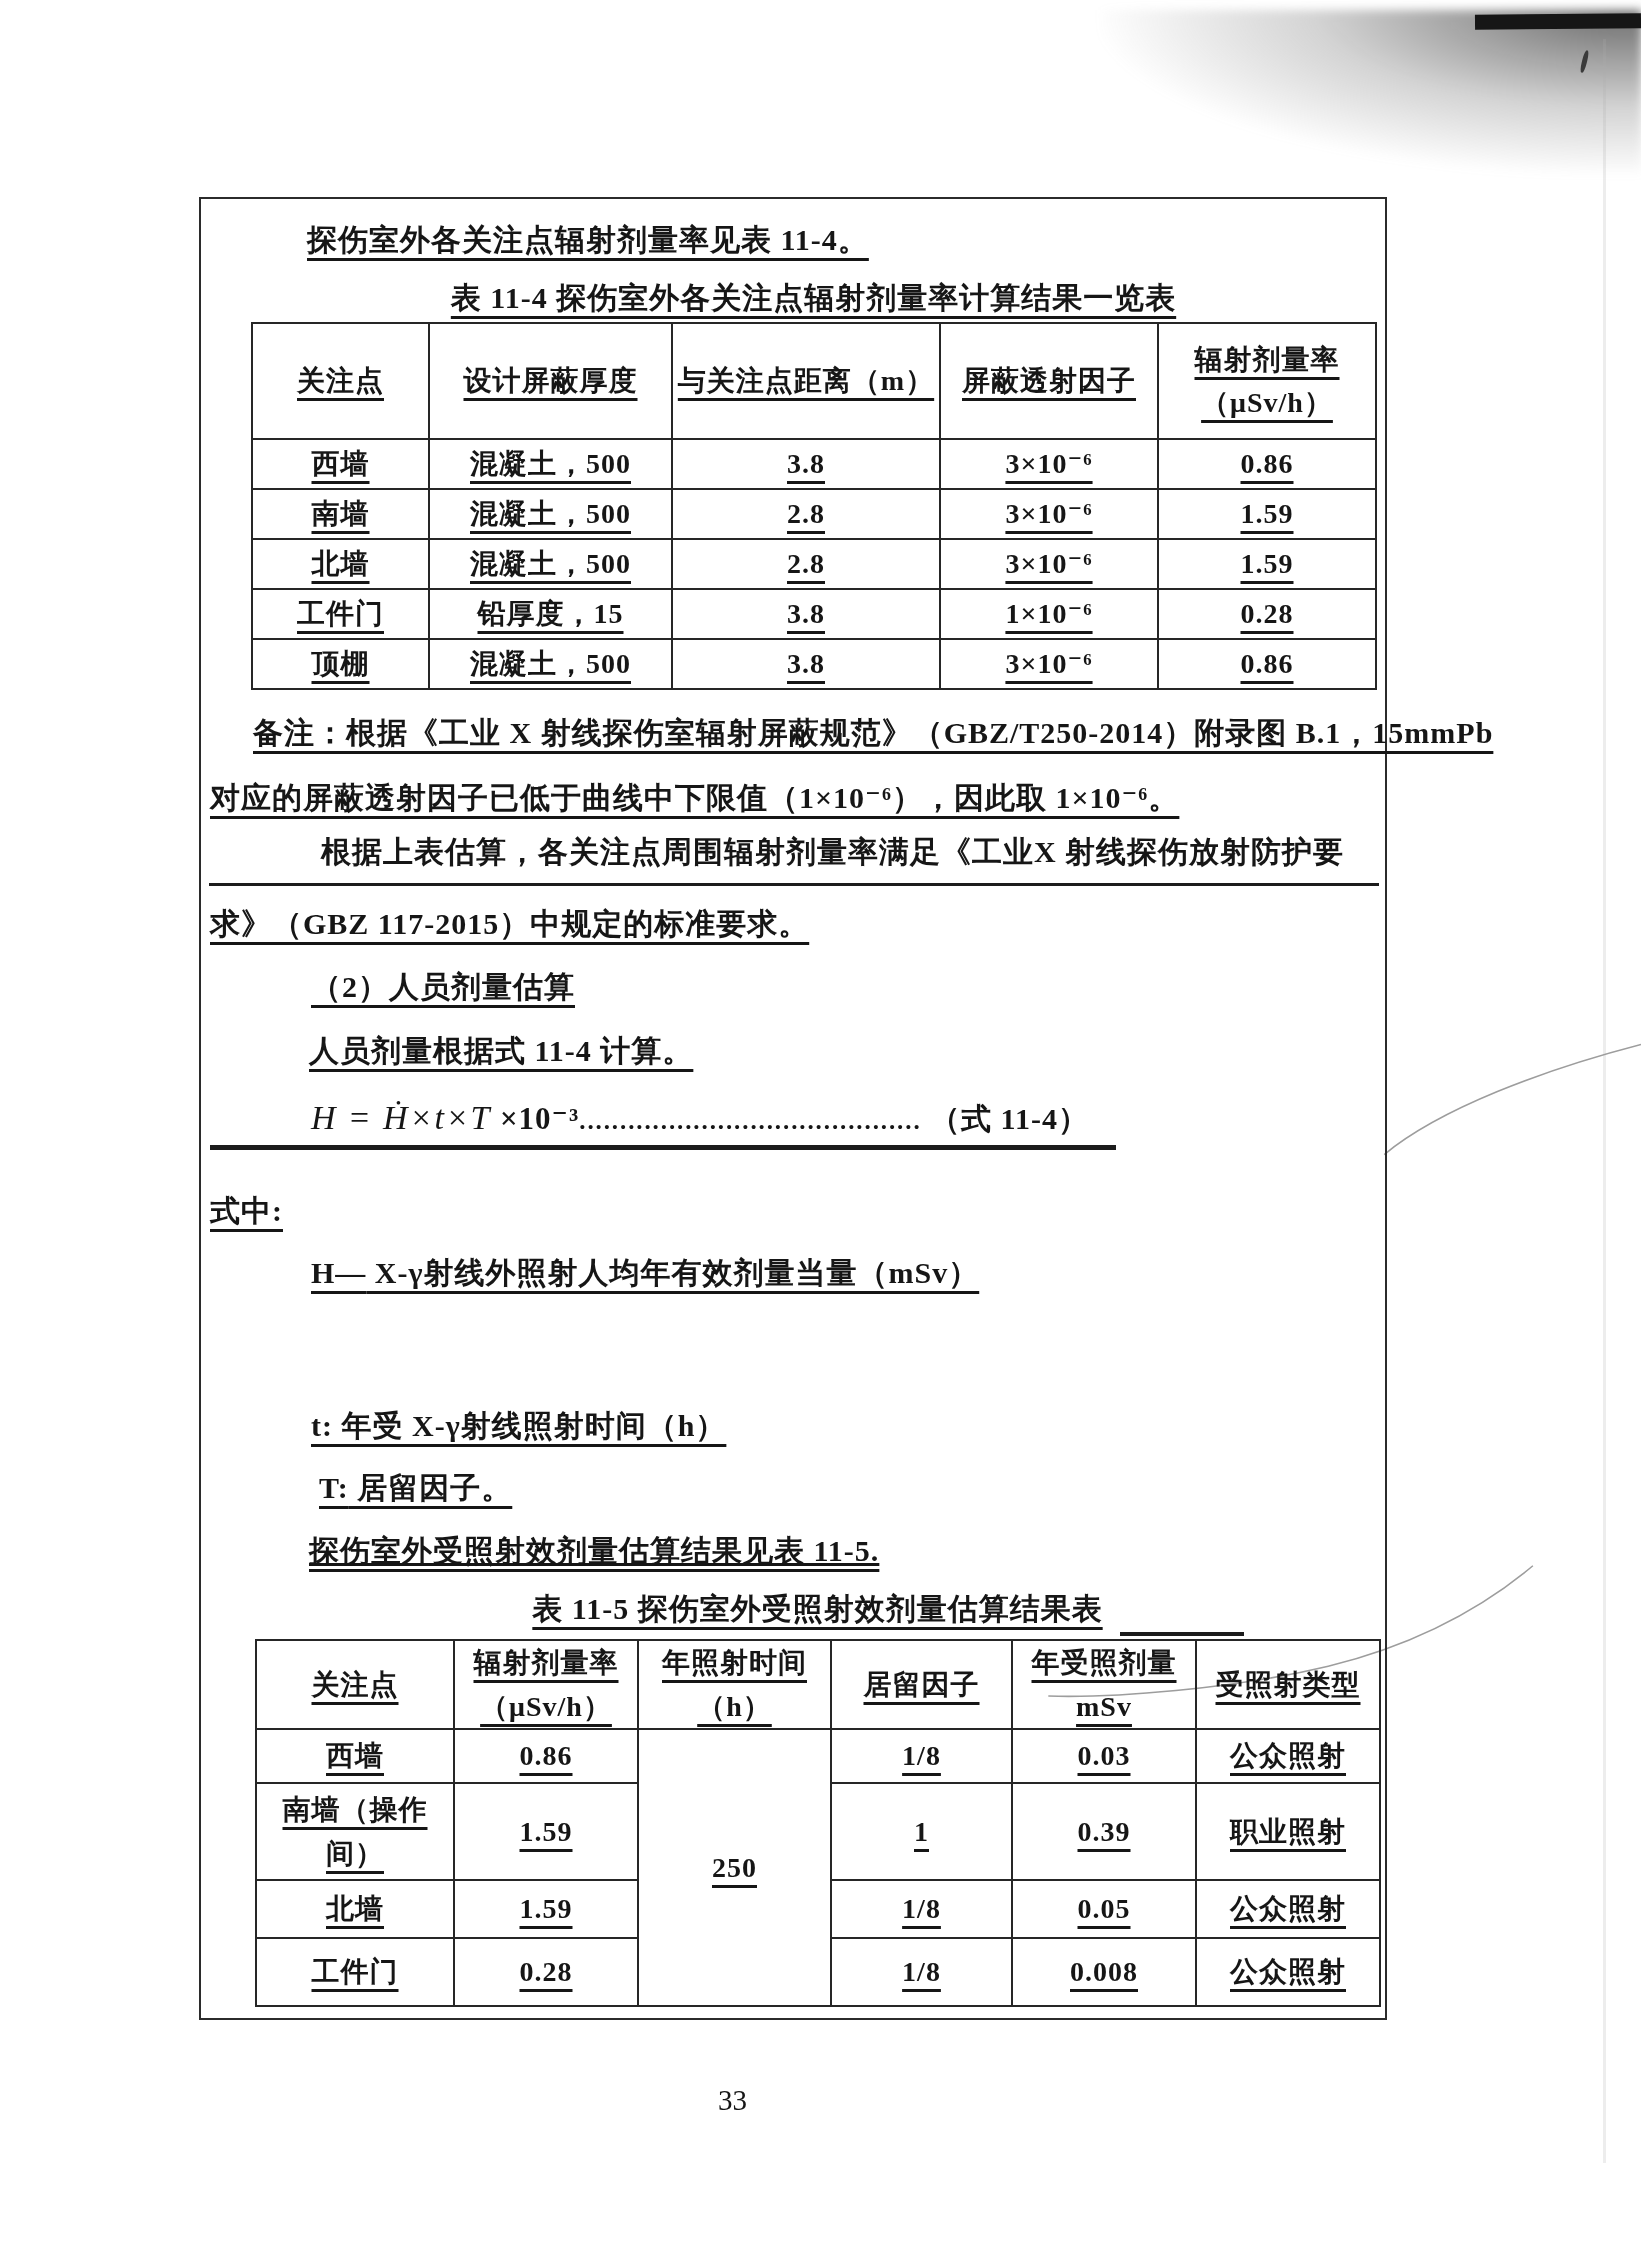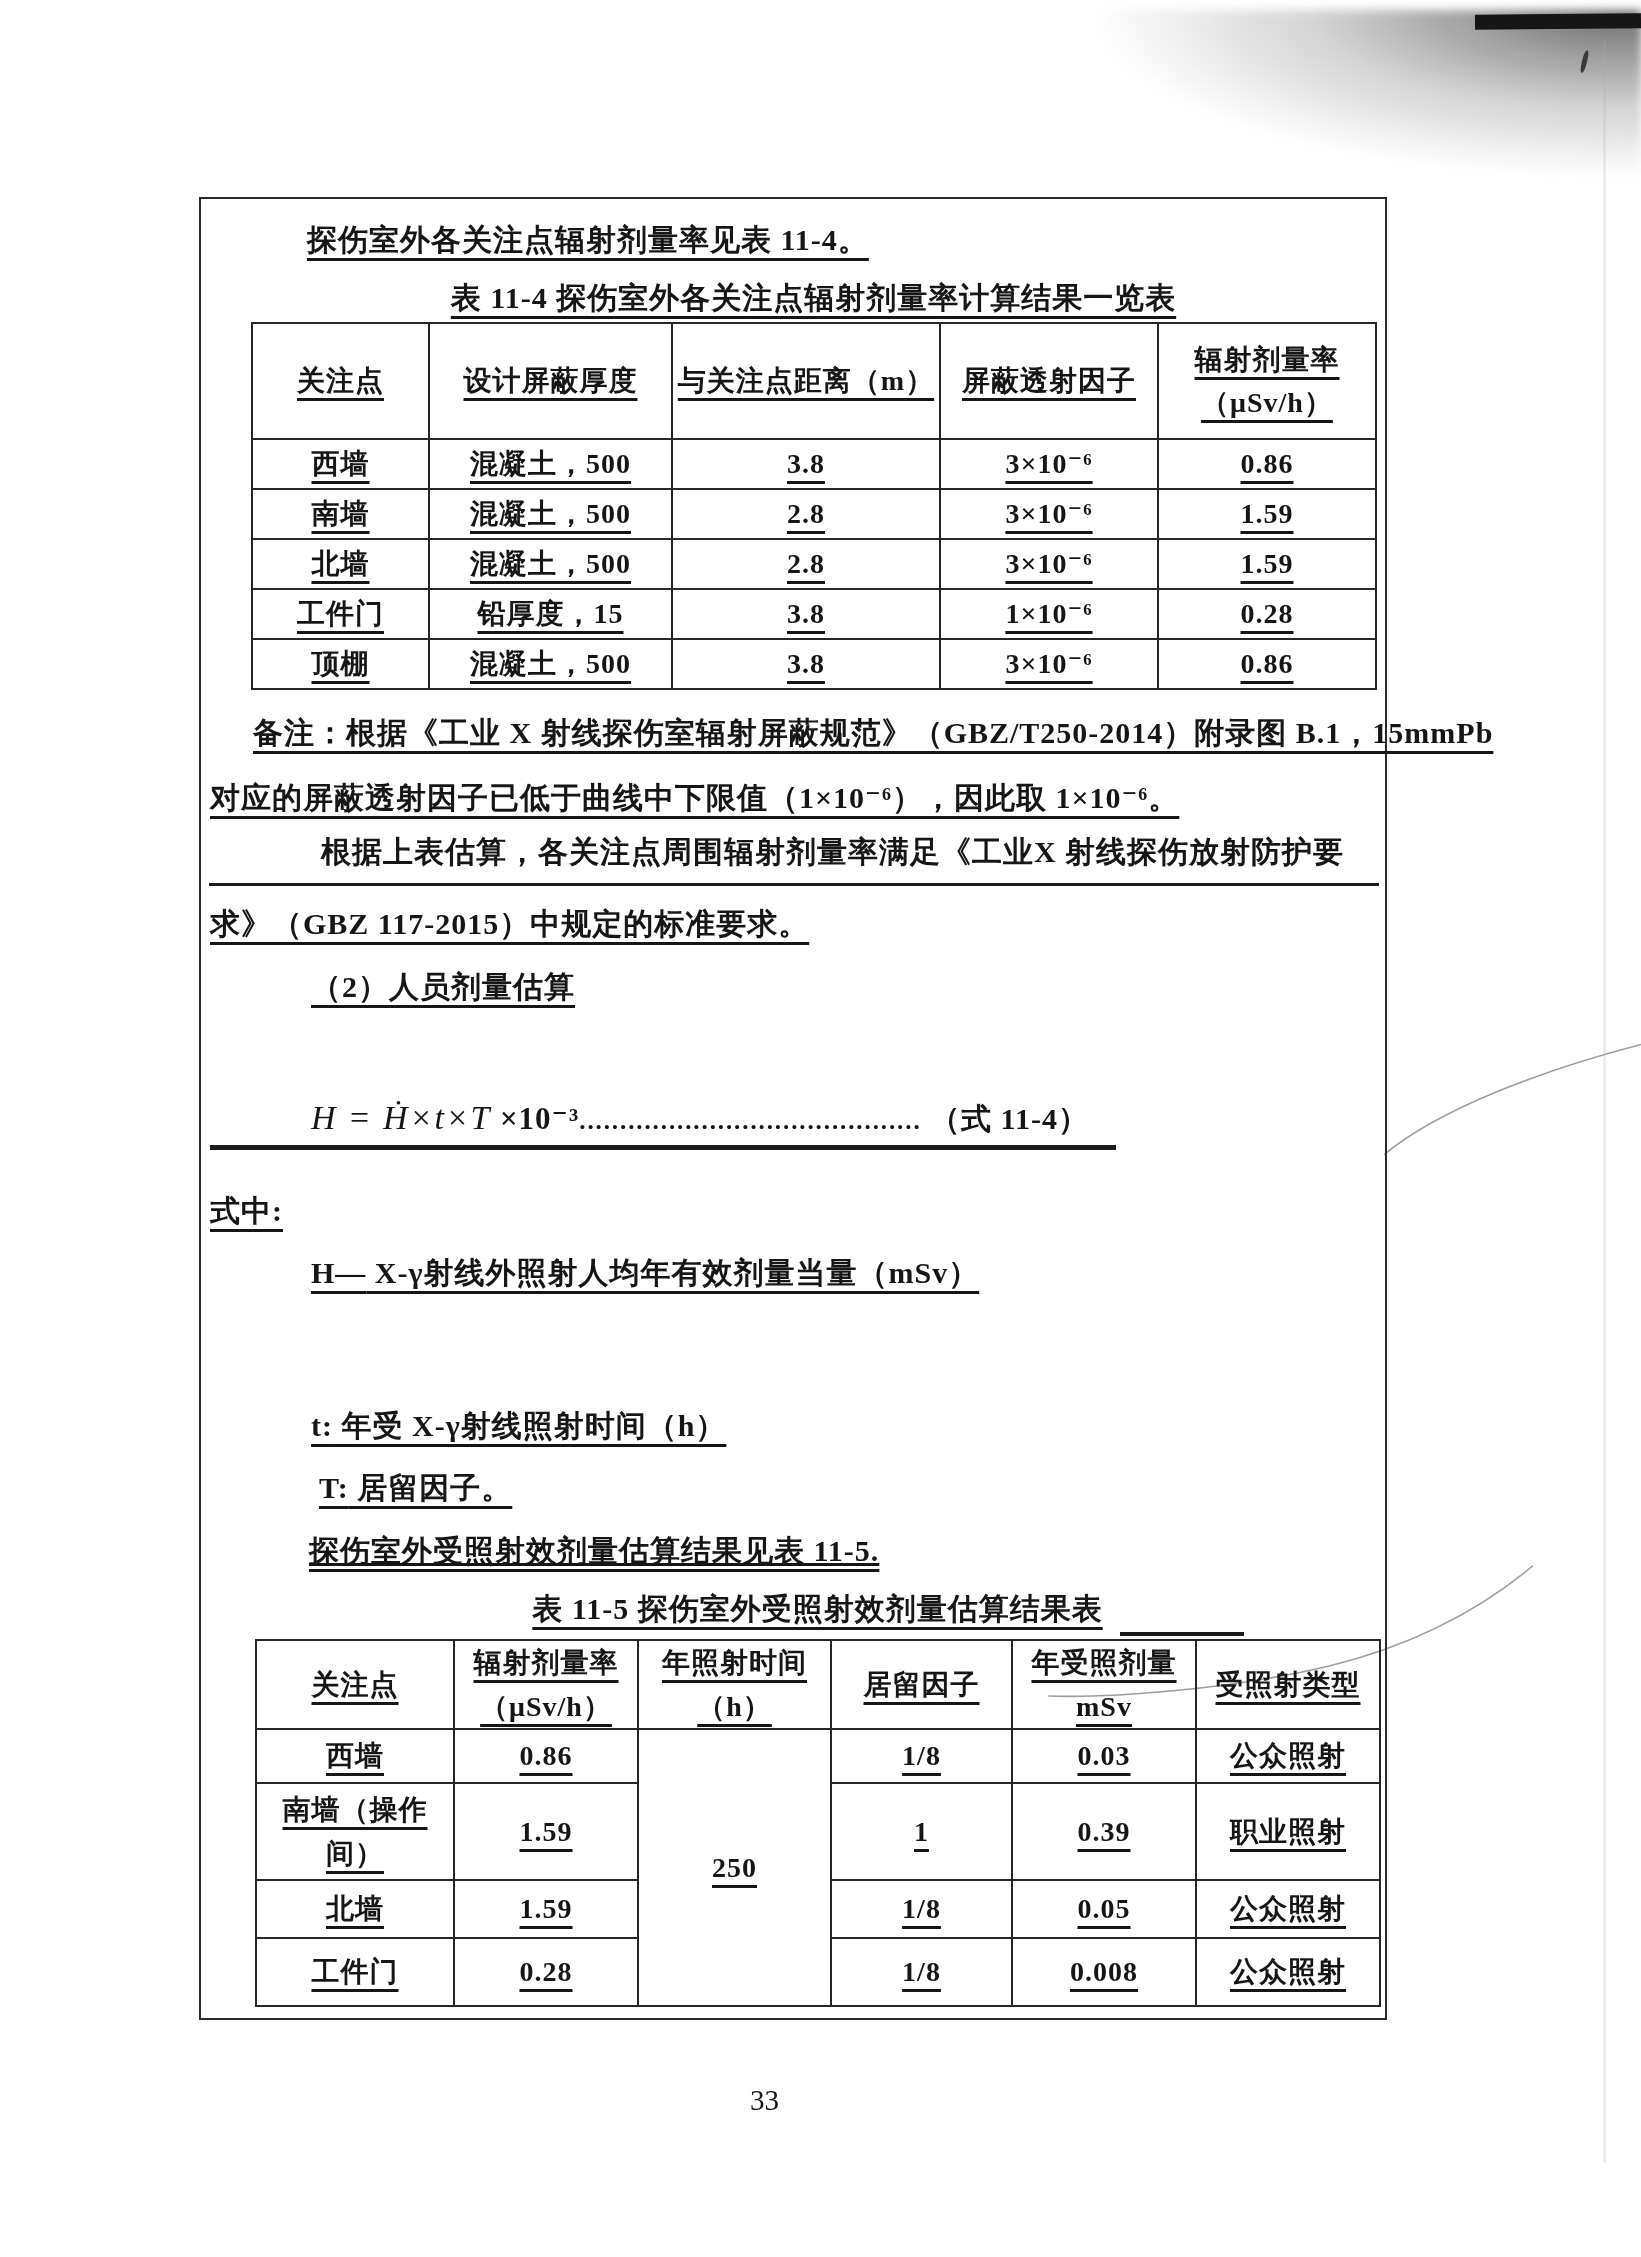--- a/index.html
+++ b/index.html
@@ -146,20 +146,23 @@
   <div class="full-rule" style="top:832px; text-indent:77px;">
     <span>根据上表估算，各关注点周围辐射剂量率满足《工业X 射线探伤放射防护要</span>
   </div>
   <div class="line" style="left:210px; top:904px;">
     <span class="u">求》（GBZ 117-2015）中规定的标准要求。</span>
   </div>
 
   <div class="line" style="left:311px; top:967px;">
     <span class="u">（2）人员剂量估算</span>
   </div>
+  <div class="line" style="left:309px; top:1031px;">
+    <span class="u">人员剂量根据式 11-4 计算。</span>
+  </div>
 
   <div class="line" style="left:311px; top:1099px;">
     <span class="formula-var">H = Ḣ×t×T</span>
     <span class="formula-mult">×10⁻³</span><span class="formula-dots">..........................................</span>
     <span class="formula-label">（式 11-4）</span>
   </div>
   <div class="abs" style="left:210px; top:1145px; width:906px; height:4.8px; background:#1c1c1c;"></div>
 
   <div class="line" style="left:210px; top:1191px;">
     <span class="u">式中:</span>
@@ -235,16 +238,16 @@
     <tr style="height:68px">
       <td><span class="u">工件门</span></td>
       <td><span class="u">0.28</span></td>
       <td><span class="u">1/8</span></td>
       <td><span class="u">0.008</span></td>
       <td><span class="u">公众照射</span></td>
     </tr>
   </tbody>
     </table>
 
-  <div class="pagenum" style="left:692px; top:2084px; width:145px; text-align:center;">33</div>
+  <div class="pagenum" style="left:660px; top:2084px; width:145px; text-align:center;">33</div>
 
 </div>
 
 
 </body></html>

